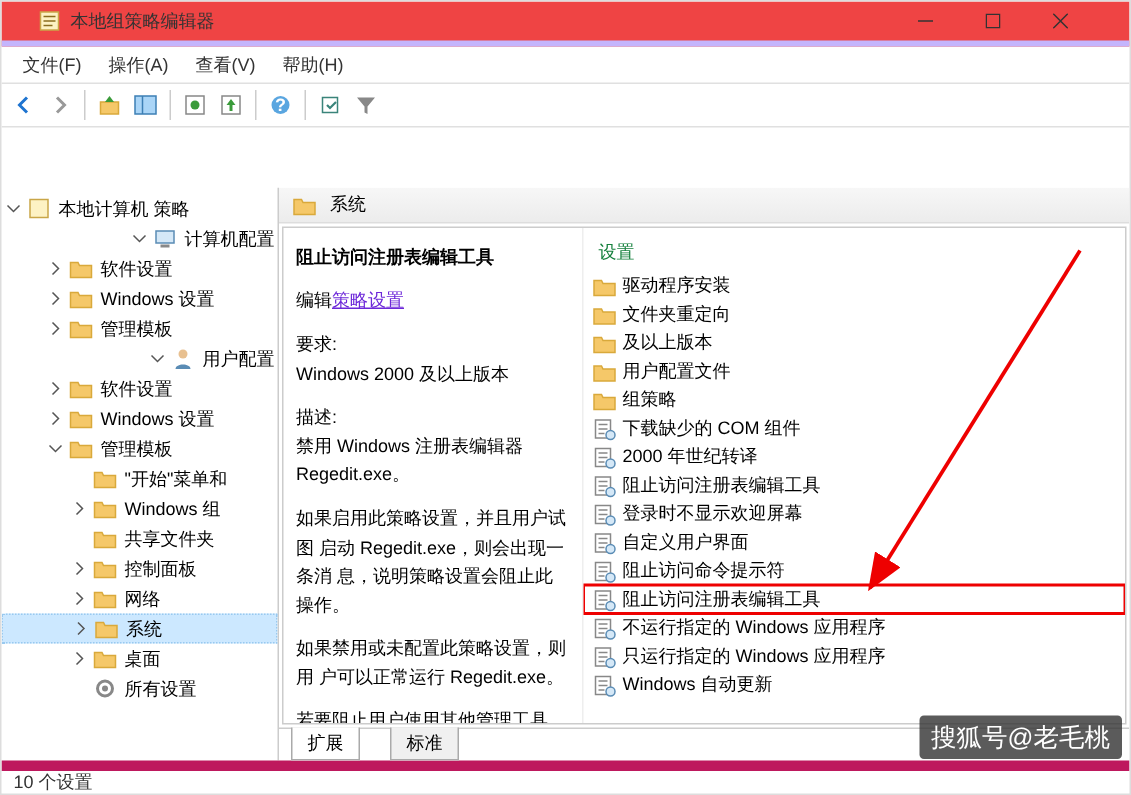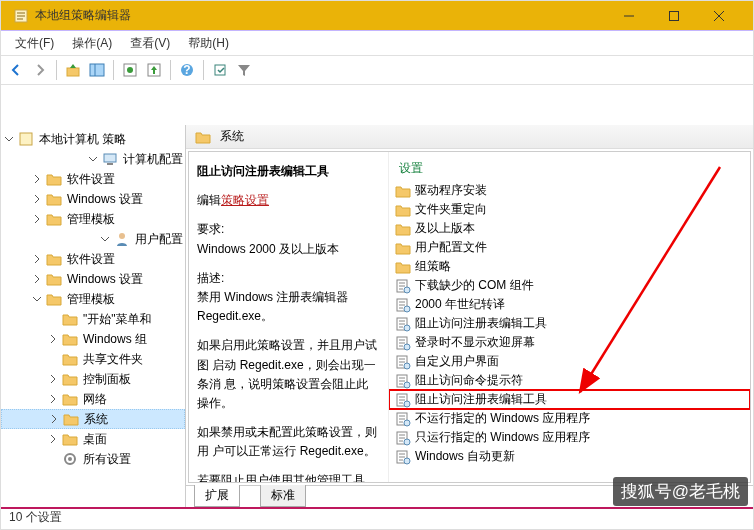--- a/index.html
+++ b/index.html
@@ -1,18 +1,18 @@
 <!DOCTYPE html>
 <html><head>
 <meta charset="utf-8">
 <style>
 * { margin: 0; padding: 0; box-sizing: border-box; font-family: "Microsoft YaHei", "Segoe UI", sans-serif; font-size: 12px; }
 body { background: #fff; width: 754px; height: 530px; overflow: hidden; display: flex; flex-direction: column; border: 1px solid #ddd; }
 
-.titlebar { height: 30px; background: #eab308; display: flex; align-items: center; padding: 0 12px; border-bottom: 1px solid #c4b5fd; }
+.titlebar { height: 30px; background: #ef4444; display: flex; align-items: center; padding: 0 24px; border-bottom: 4px solid #c4b5fd; }
 .titlebar-icon { width: 16px; height: 16px; margin-right: 6px; }
 .titlebar-title { flex: 1; color: #333; }
 .win-btns { display: flex; }
 .win-btn { width: 45px; height: 30px; display: flex; align-items: center; justify-content: center; color: #555; }
 
 .menubar { height: 24px; display: flex; align-items: center; padding: 0 6px; gap: 2px; }
 .menu-item { padding: 2px 8px; color: #333; }
 
 .toolbar { height: 30px; border-top: 1px solid #e0e0e0; border-bottom: 1px solid #e0e0e0; display: flex; align-items: center; padding: 0 4px; gap: 2px; }
 .tb-btn { width: 22px; height: 22px; display: flex; align-items: center; justify-content: center; border: 1px solid transparent; }
@@ -27,35 +27,35 @@
 .tree-label { padding: 0 2px; }
 .indent-0 { padding-left: 2px; } .indent-1 { padding-left: 14px; justify-content: flex-end; } .indent-2 { padding-left: 30px; }
 .indent-3 { padding-left: 46px; }
 
 .details-panel { flex: 1; display: flex; flex-direction: column; overflow: hidden; }
 .details-header { height: 24px; background: linear-gradient(#f7f7f7,#ececec); border-bottom: 1px solid #ddd; display: flex; align-items: center; padding: 0 6px; gap: 6px; }
 .details-body { flex: 1; display: flex; overflow: hidden; border: 1px solid #ccc; margin: 2px; position: relative; }
 
 .desc-pane { width: 200px; padding: 10px 8px; border-right: 1px solid #eee; overflow: auto; line-height: 1.6; }
 .desc-title { font-weight: bold; margin-bottom: 10px; }
-.desc-link { color: #b91c1c; text-decoration: underline; font-family: Liberation Serif, serif; }
+.desc-link { color: #6d28d9; text-decoration: underline; font-family: Liberation Serif, serif; }
 .desc-para { margin-top: 10px; }
 
 .list-pane { flex: 1; overflow: auto; padding: 4px 0; position: relative; }
 .list-header { padding: 4px 10px; font-weight: normal; color: #15803d; }
 .list-item { display: flex; align-items: center; height: 19px; padding: 0 6px; gap: 4px; cursor: default; }
 .list-item.highlighted { outline: 2px solid #e00; outline-offset: -1px; }
 .list-icon { width: 16px; height: 16px; display: inline-flex; align-items: center; justify-content: center; flex-shrink: 0; }
 .folder-svg { fill: #f5c869; stroke: #d9a93b; }
 
 .tabs { height: 22px; display: flex; align-items: flex-end; padding-left: 8px; border-top: 1px solid #ccc; gap: 20px; }
 .tab { padding: 2px 10px; border: 1px solid #aaa; border-top: none; background: #f0f0f0; position: relative; top: 0; }
 .tab.active { background: #fff; }
 
-.statusbar { height: 22px; border-top: 2px solid #be185d; display: flex; align-items: flex-start; padding: 0 8px; color: #333; }
+.statusbar { height: 22px; border-top: 7px solid #be185d; display: flex; align-items: center; padding: 0 8px; color: #333; }
 .watermark { position: absolute; right: 6px; bottom: 24px; background: rgba(50,50,50,.8); color: #fff; padding: 3px 8px; border-radius: 3px; font-size: 17px; }
 .arrow-svg { position: absolute; top: 0; right: 0; pointer-events: none; }
 </style>
 </head>
 <body>
 
 <div class="titlebar">
   <span class="titlebar-icon">
     <svg width="16" height="16">
         <rect x="2" y="2" width="12" height="12" fill="#fdf2c4" stroke="#c9a648"></rect>

